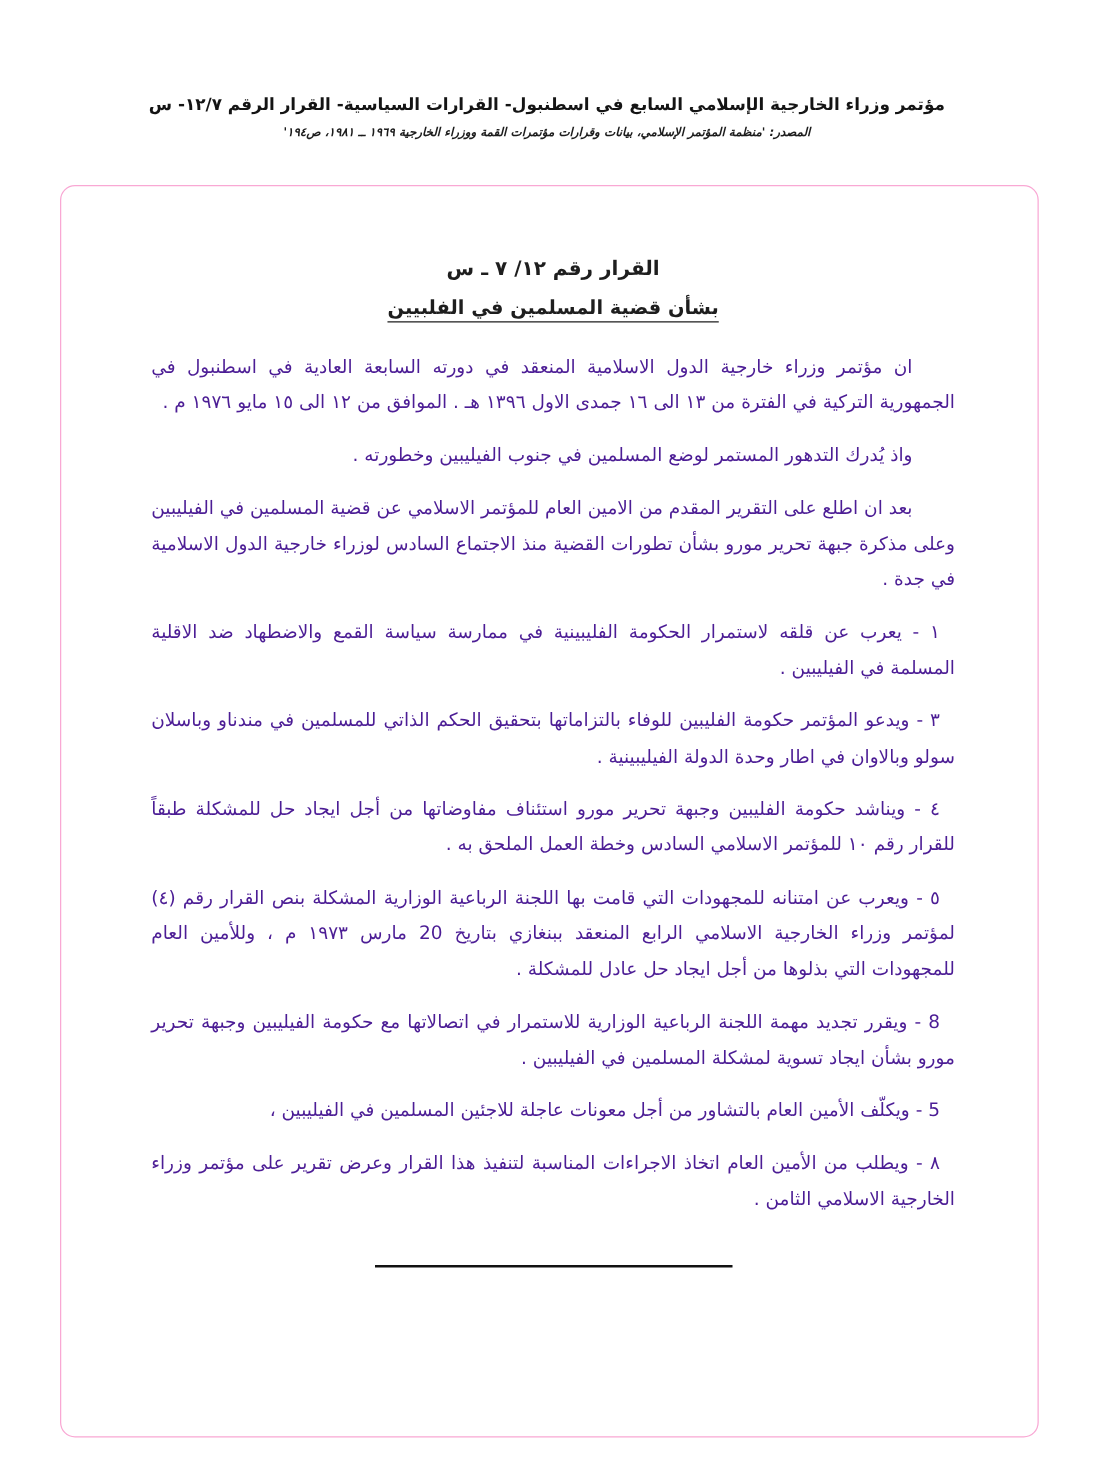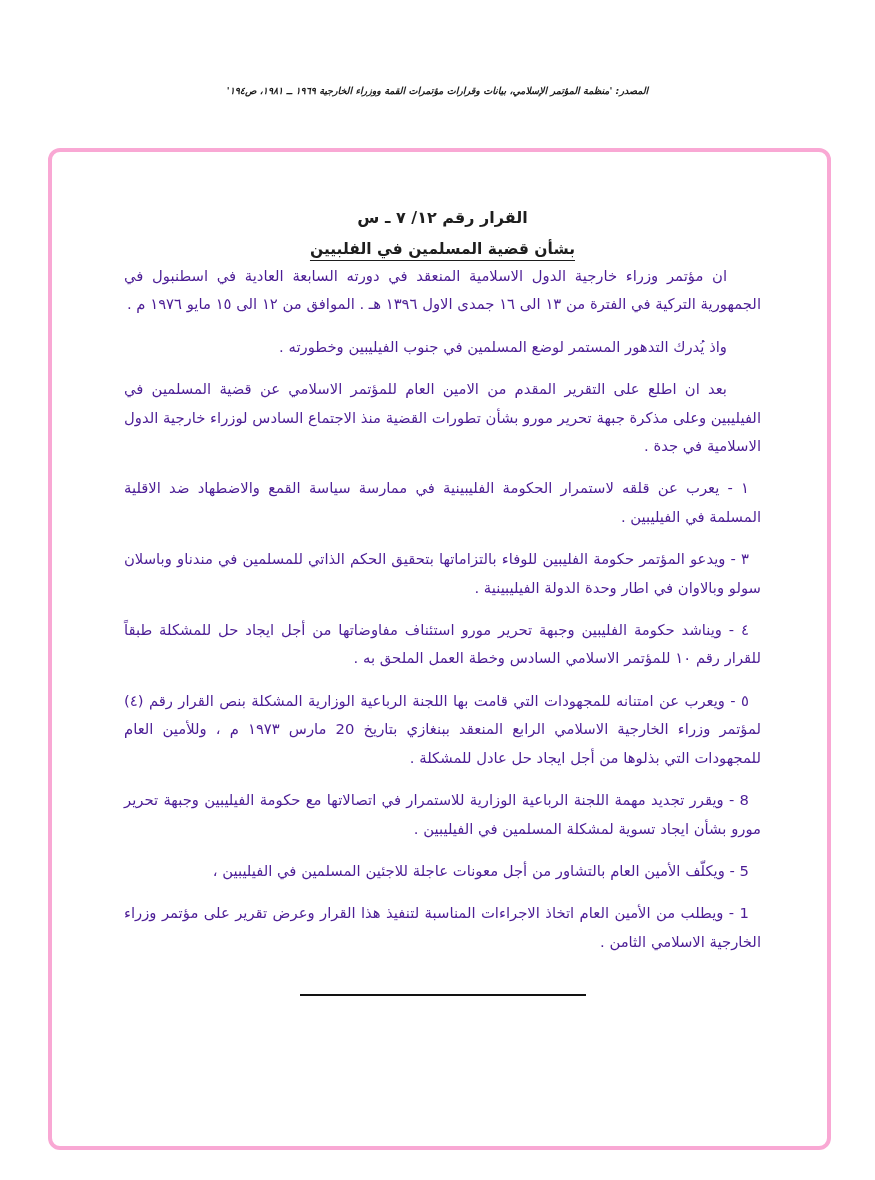--- a/index.html
+++ b/index.html
@@ -30,21 +30,21 @@
     font-weight:bold;
     font-size:9.5px;
     margin-top:9px;
     color:#1c1c1c;
     font-style:italic;
   }
   .doc-frame {
     position:absolute;
     left:48px; right:44px;
     top:148px; height:1002px;
-    border:4px solid #f9a8d4;
+    border:1px solid #f9a8d4;
     border-radius:12px;
     background:#ffffff;
   }
   .doc {
     padding:56px 66px 0 72px;
     color:#222222;
   }
   .res-title {
     text-align:center;
     font-size:16px;
@@ -52,21 +52,21 @@
     color:#1e1e1e;
     margin-bottom:13px;
   }
   .res-subtitle {
     text-align:center;
     font-size:15.5px;
     font-weight:bold;
     color:#1e1e1e;
     text-decoration:underline;
     text-underline-offset:6px;
-    margin-bottom:4px;
+    margin-bottom:25px;
   }
   .doc p {
     font-size:14.8px;
     line-height:1.92;
     text-align:justify;
     color:#4c1d95;
     margin-bottom:14px;
   }
   .doc p.para { text-indent:34px; }
   .doc p.item { text-indent:12px; }
@@ -76,40 +76,41 @@
     background:#121212;
     margin:38px auto 0 auto;
   }
 </style>
 </head>
 <body>
 
 <div class="page">
 
   <div class="src-header">
+    <div class="line1">مؤتمر وزراء الخارجية الإسلامي السابع في اسطنبول- القرارات السياسية- القرار الرقم ١٢/٧- س</div>
     <div class="line2">المصدر: 'منظمة المؤتمر الإسلامي، بيانات وقرارات مؤتمرات القمة ووزراء الخارجية ١٩٦٩ ــ ١٩٨١، ص١٩٤'</div>
   </div>
 
   <div class="doc-frame">
     <div class="doc">
 
       <div class="res-title">القرار رقم ١٢/ ٧ ـ س</div>
 
       <div class="res-subtitle">بشأن قضية المسلمين في الفلبيين</div>
 
       <p class="para">ان مؤتمر وزراء خارجية الدول الاسلامية المنعقد في دورته السابعة العادية في اسطنبول في الجمهورية التركية في الفترة من ١٣ الى ١٦ جمدى الاول ١٣٩٦ هـ . الموافق من ١٢ الى ١٥ مايو ١٩٧٦ م .</p>
       <p class="para">واذ يُدرك التدهور المستمر لوضع المسلمين في جنوب الفيليبين وخطورته .</p>
       <p class="para">بعد ان اطلع على التقرير المقدم من الامين العام للمؤتمر الاسلامي عن قضية المسلمين في الفيليبين وعلى مذكرة جبهة تحرير مورو بشأن تطورات القضية منذ الاجتماع السادس لوزراء خارجية الدول الاسلامية في جدة .</p>
 
       <p class="item">١ - يعرب عن قلقه لاستمرار الحكومة الفليبينية في ممارسة سياسة القمع والاضطهاد ضد الاقلية المسلمة في الفيليبين .</p>
       <p class="item">٣ - ويدعو المؤتمر حكومة الفليبين للوفاء بالتزاماتها بتحقيق الحكم الذاتي للمسلمين في مندناو وباسلان سولو وبالاوان في اطار وحدة الدولة الفيليبينية .</p>
       <p class="item">٤ - ويناشد حكومة الفليبين وجبهة تحرير مورو استئناف مفاوضاتها من أجل ايجاد حل للمشكلة طبقاً للقرار رقم ١٠ للمؤتمر الاسلامي السادس وخطة العمل الملحق به .</p>
       <p class="item">٥ - ويعرب عن امتنانه للمجهودات التي قامت بها اللجنة الرباعية الوزارية المشكلة بنص القرار رقم (٤) لمؤتمر وزراء الخارجية الاسلامي الرابع المنعقد ببنغازي بتاريخ 20 مارس ١٩٧٣ م ، وللأمين العام للمجهودات التي بذلوها من أجل ايجاد حل عادل للمشكلة .</p>
       <p class="item">8 - ويقرر تجديد مهمة اللجنة الرباعية الوزارية للاستمرار في اتصالاتها مع حكومة الفيليبين وجبهة تحرير مورو بشأن ايجاد تسوية لمشكلة المسلمين في الفيليبين .</p>
       <p class="item">5 - ويكلّف الأمين العام بالتشاور من أجل معونات عاجلة للاجئين المسلمين في الفيليبين ،</p>
-      <p class="item">1 - ويطلب من الأمين العام اتخاذ الاجراءات المناسبة لتنفيذ هذا القرار وعرض تقرير على مؤتمر وزراء الخارجية الاسلامي الثامن .</p>
+      <p class="item">٨ - ويطلب من الأمين العام اتخاذ الاجراءات المناسبة لتنفيذ هذا القرار وعرض تقرير على مؤتمر وزراء الخارجية الاسلامي الثامن .</p>
 
       <div class="footer-rule"></div>
 
     </div>
   </div>
 
 </div>
 
 </body></html>

